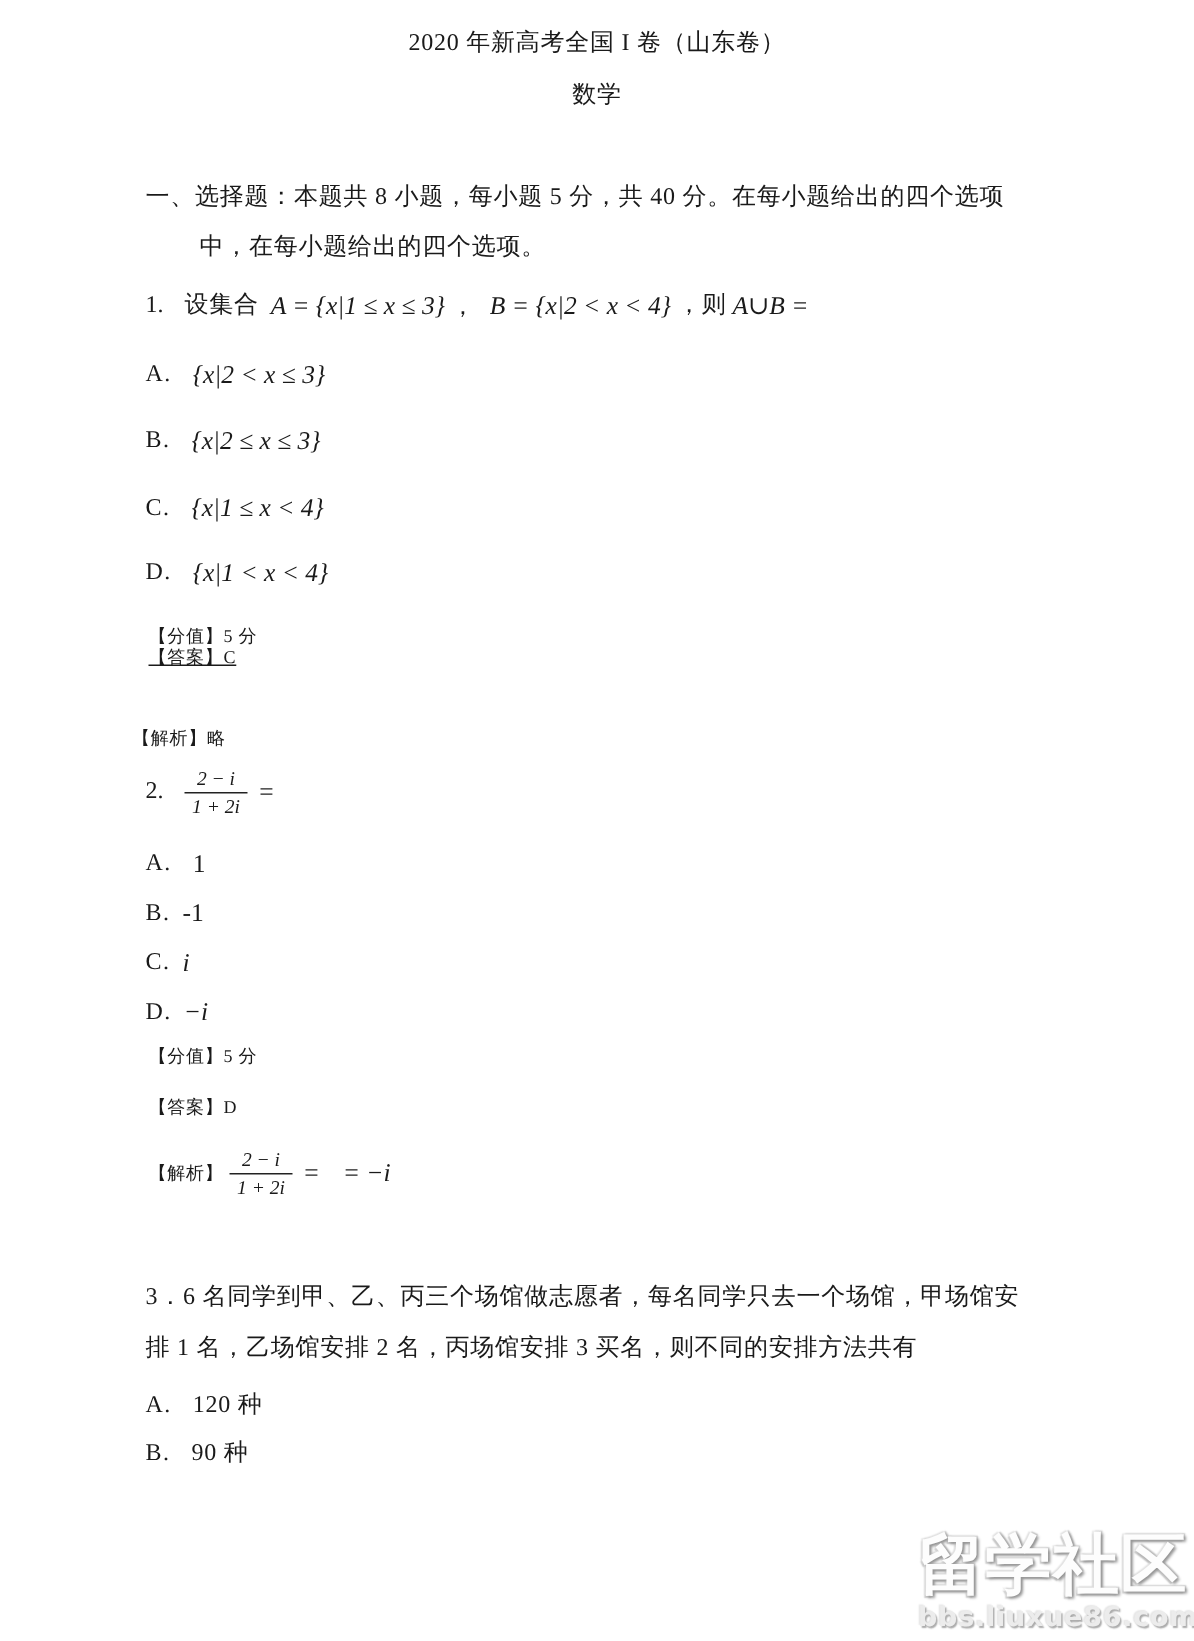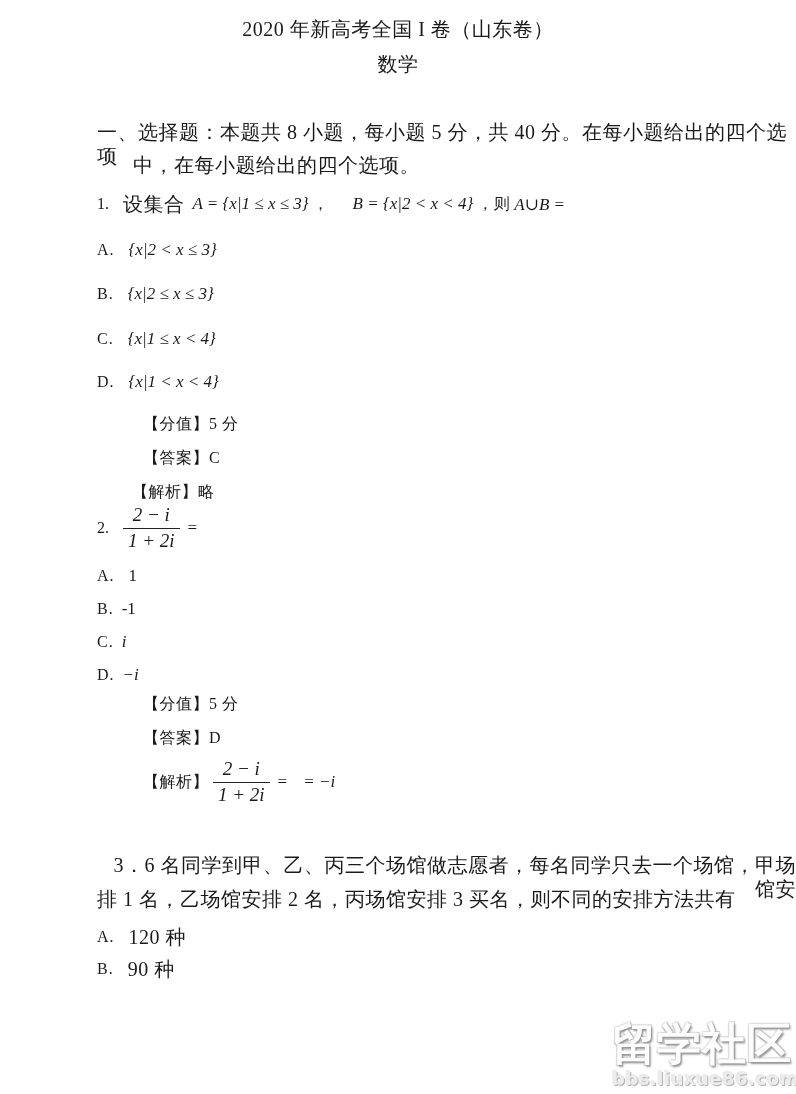--- a/index.html
+++ b/index.html
@@ -6,39 +6,39 @@
   html, body { background: #ffffff; }
   body {
     width: 796px; height: 1094px;
     position: relative;
     overflow: hidden;
     font-family: "Liberation Serif", "DejaVu Serif", serif;
     color: #1a1a1a;
   }
   .abs { position: absolute; }
   .center-line { left: 0; width: 100%; text-align: center; }
-  .cn { font-size: 20px; line-height: 24px; letter-spacing: 0.5px; }
+  .cn { font-size: 16px; line-height: 24px; letter-spacing: 0.5px; }
   .math {
     font-family: "Liberation Serif", "DejaVu Serif", serif;
     font-style: italic;
     font-size: 17px;
     letter-spacing: 0;
   }
   .row { display: flex; align-items: center; }
   .opt { height: 32px; }
   .opt .letter { font-size: 16px; margin-right: 14px; letter-spacing: 1px; }
   .stem-num { font-size: 16px; margin-right: 14px; }
-  .meta { font-size: 16px; line-height: 22px; letter-spacing: 0.5px; margin-left: 44px; }
+  .meta { font-size: 12px; line-height: 22px; letter-spacing: 0.5px; }
   .frac {
     display: inline-block;
     text-align: center;
     vertical-align: middle;
     font-family: "Liberation Serif", "DejaVu Serif", serif;
     font-style: italic;
-    font-size: 19px;
+    font-size: 13px;
     line-height: 1.2;
   }
   .frac .num { display: block; border-bottom: 1.5px solid #222; padding: 0 5px 1px 5px; }
   .frac .den { display: block; padding: 1px 5px 0 5px; }
   .eq { font-size: 17px; margin: 0 8px; font-style: normal; }
   .eq-it { font-size: 17px; margin-left: 8px; font-style: italic; }
   .sep { font-size: 16px; margin: 0 4px; }
   .watermark {
     position: absolute;
     left: 612px; bottom: 4px;
@@ -69,21 +69,21 @@
 <div class="abs center-line cn" style="top:52px;">数学</div>
 
 <div class="abs cn" style="top:120px; left:97px;">一、选择题：本题共 8 小题，每小题 5 分，共 40 分。在每小题给出的四个选项</div>
 <div class="abs cn" style="top:153px; left:133px;">中，在每小题给出的四个选项。</div>
 
 <div class="abs row" style="top:188px; left:97px; height:32px;">
   <span class="stem-num">1.</span>
   <span class="cn">设集合</span>
   <span class="math" style="margin-left:8px;text-align:right;">A = {x|1 ≤ x ≤ 3}</span>
   <span class="sep">，</span>
-  <span class="math" style="margin-left:20px;">B = {x|2 &lt; x &lt; 4}</span>
+  <span class="math" style="margin-left:6px;">B = {x|2 &lt; x &lt; 4}</span>
   <span class="cn sep">，则</span>
   <span class="math">A∪B =</span>
 </div>
 
 <div class="abs row opt" style="top:234px; left:97px;">
   <span class="letter">A.</span>
   <span class="math">{x|2 &lt; x ≤ 3}</span>
 </div>
 <div class="abs row opt" style="top:278px; left:97px;">
   <span class="letter">B.</span>
@@ -92,21 +92,21 @@
 <div class="abs row opt" style="top:323px; left:97px;">
   <span class="letter">C.</span>
   <span class="math">{x|1 ≤ x &lt; 4}</span>
 </div>
 <div class="abs row opt" style="top:366px; left:97px;">
   <span class="letter">D.</span>
   <span class="math">{x|1 &lt; x &lt; 4}</span>
 </div>
 
 <div class="abs meta" style="top:413px; left:99px;">【分值】5 分</div>
-<div class="abs meta" style="top:447px; left:99px;">【答案】C</div>
+<div class="abs meta" style="top:427px; left:99px;text-decoration:underline;">【答案】C</div>
 <div class="abs meta" style="top:481px; left:88px;">【解析】略</div>
 
 <div class="abs row" style="top:504px; left:97px; height:48px;">
   <span class="stem-num">2.</span>
   <span class="frac">
     <span class="num">2 − i</span>
     <span class="den">1 + 2i</span>
   </span>
   <span class="eq">=</span>
 </div>

